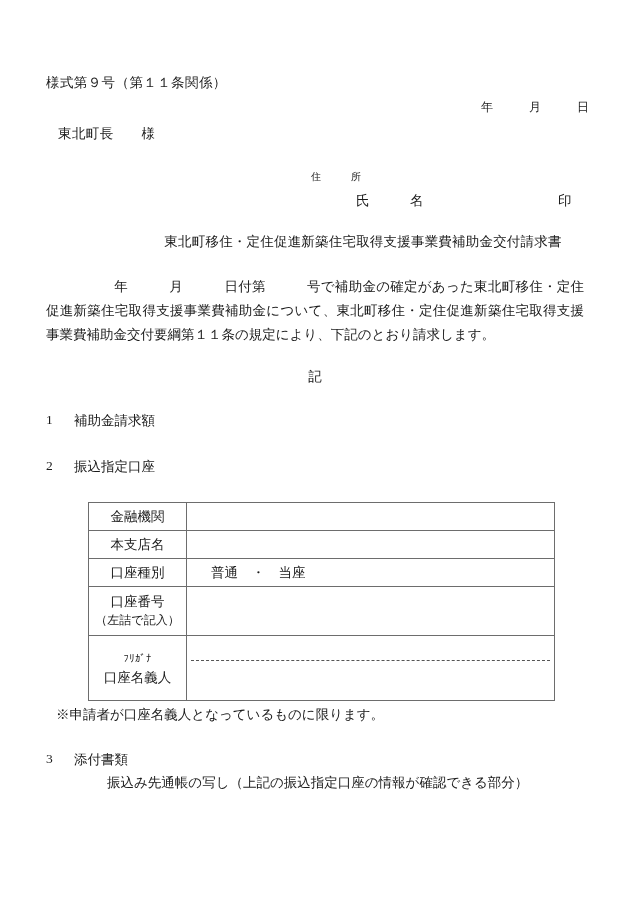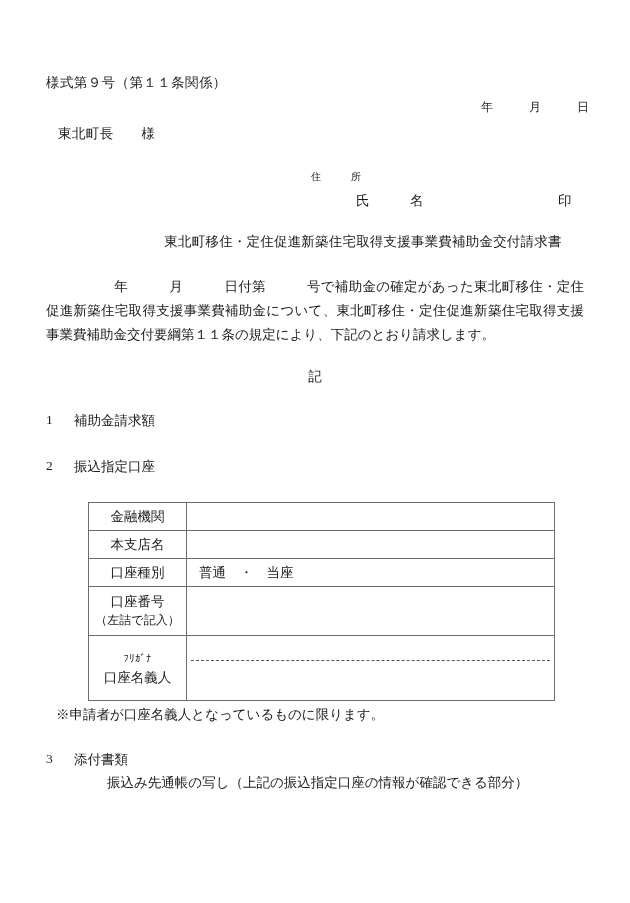--- a/index.html
+++ b/index.html
@@ -91,21 +91,21 @@
     vertical-align: middle;
   }
   #bank-table td.label {
     width: 97px;
     text-align: center;
     line-height: 19px;
     padding: 4px 0;
     margin-left: 20px;
   }
   #bank-table td.value {
-    padding-left: 12px;
+    padding-left: 24px;
     font-family: Liberation Mono, monospace;
   }
   .r-norm { height: 28px; }
   .r-num  { height: 49px; }
   .r-name { height: 65px; }
 
   .label-stack { display: block; }
   .label-sub { display: block; font-size: 12px; }
   .kana-label {
     display: block;

